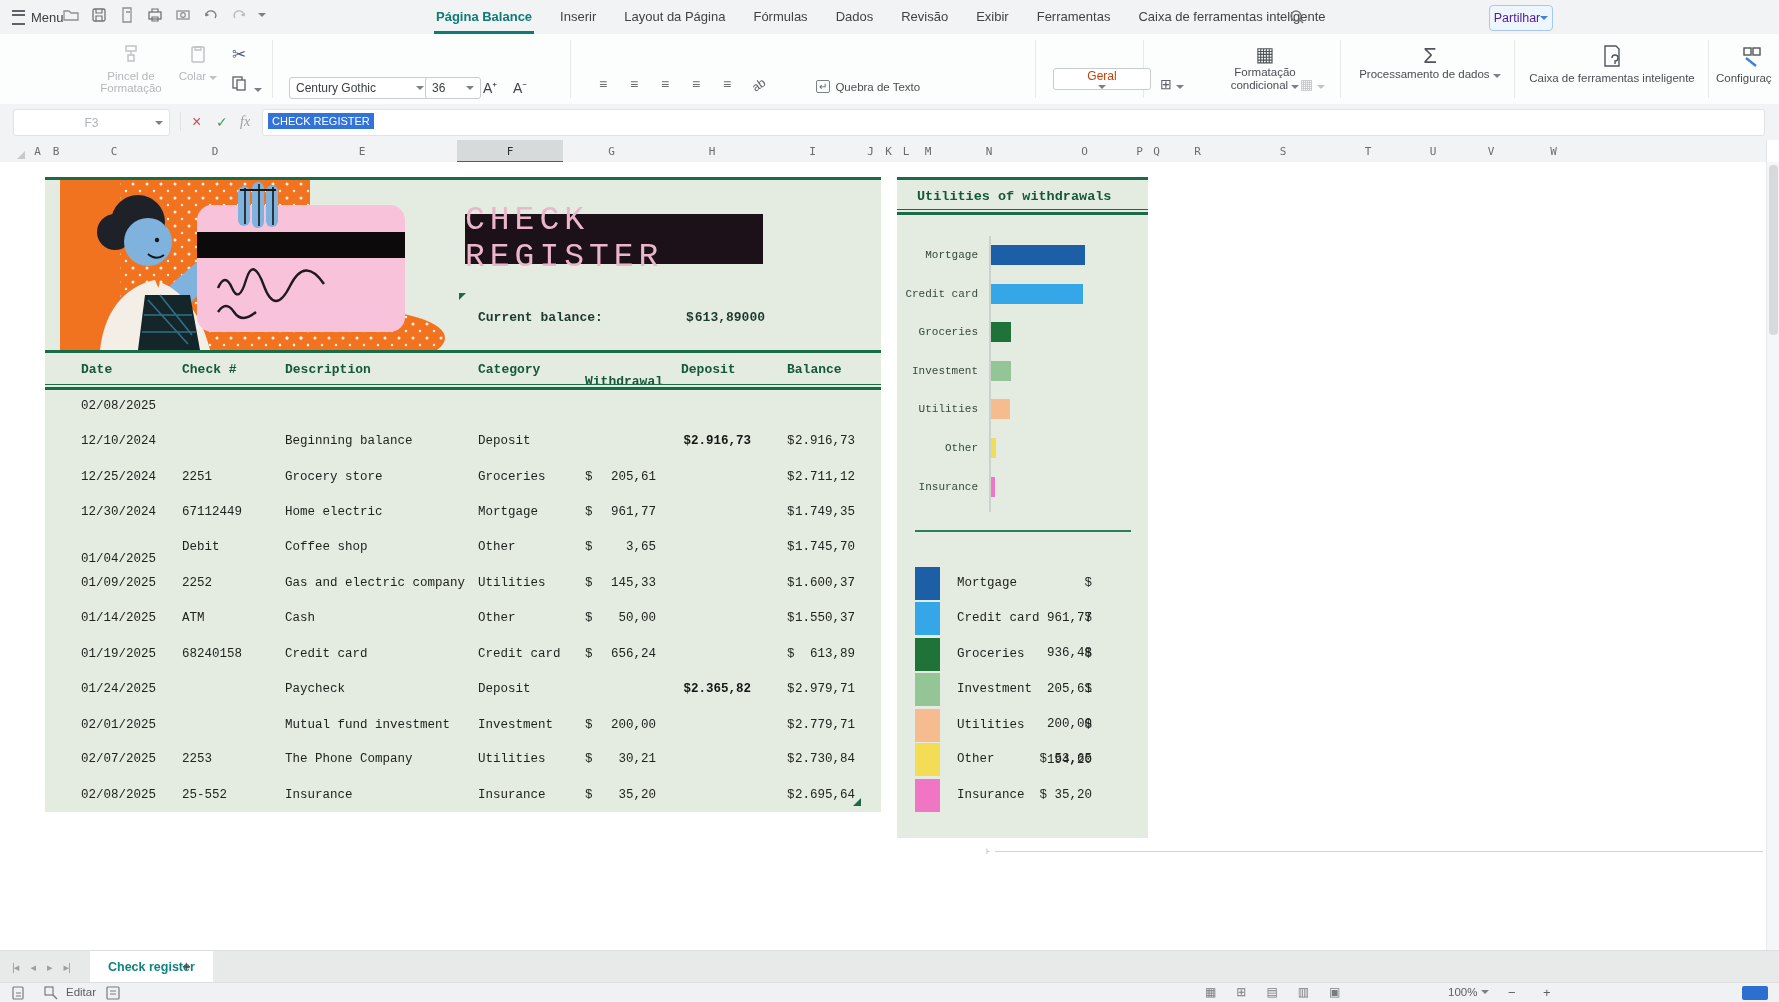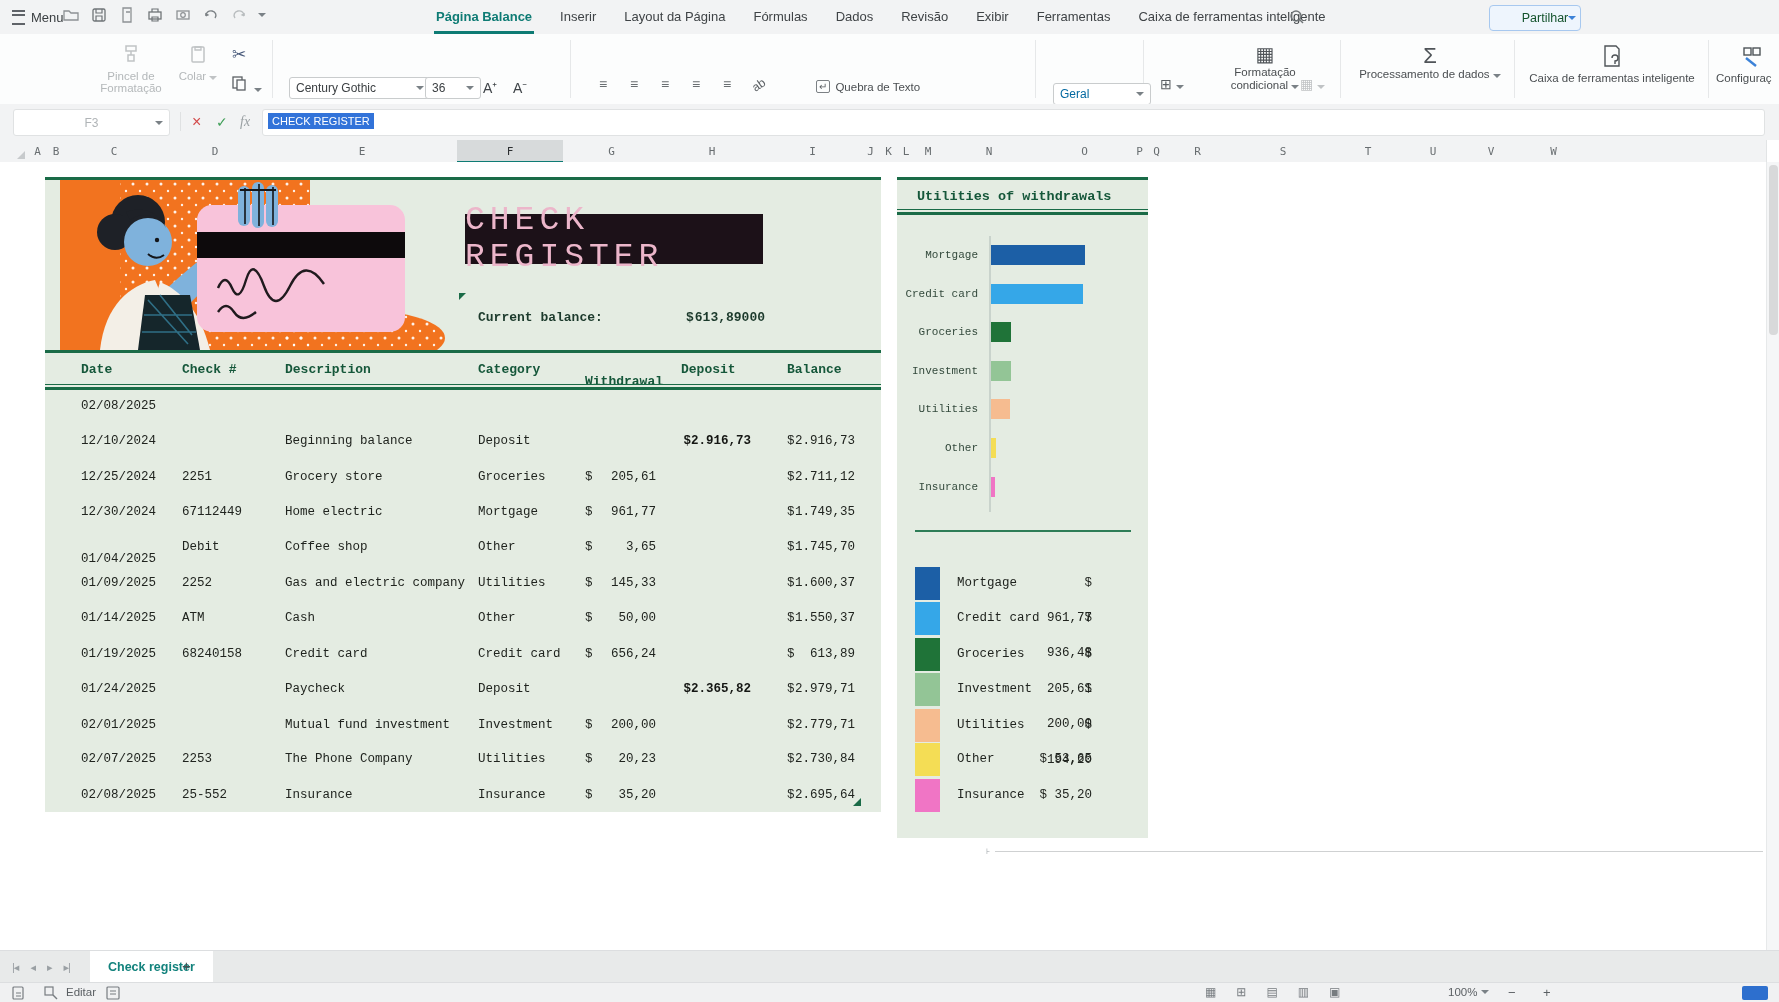--- a/index.html
+++ b/index.html
@@ -11,21 +11,21 @@
   .menu-btn{position:absolute;left:12px;top:7px;height:20px;display:flex;align-items:center;gap:6px;color:#3c4043;font-size:13px;}
   .hamb{width:13px;height:11px;border-top:2px solid #5f6368;border-bottom:2px solid #5f6368;position:relative;}
   .hamb:after{content:"";position:absolute;left:0;top:2.5px;width:13px;height:2px;background:#5f6368;}
   .qicons{position:absolute;left:62px;top:6px;display:flex;gap:10px;align-items:center;}
   .qicons svg{display:block;}
   .tabs{position:absolute;left:422px;top:0;height:34px;display:flex;align-items:center;}
   .tab{padding:0 14px;font-size:13px;color:#3f4346;height:34px;line-height:34px;position:relative;cursor:default;white-space:nowrap;}
   .tab.active{color:#0e7b74;font-weight:bold;}
   .tab.active:after{content:"";position:absolute;left:12px;right:12px;bottom:0;height:3px;background:#0e7b74;}
   .share-btn{position:absolute;left:1489px;top:5px;width:62px;height:24px;border:1px solid #a7c8ef;border-radius:4px;
-     background:#eef5fd;color:#14532d;font-size:12.5px;display:flex;align-items:center;justify-content:center;padding-left:28px;}
+     background:#eef5fd;color:#4c1d95;font-size:12.5px;display:flex;align-items:center;justify-content:center;}
   .crt{width:0;height:0;border-left:4px solid transparent;border-right:4px solid transparent;border-top:4px solid #7a8186;display:inline-block;}
   .crt.blue{border-top-color:#3b82d8;}
   
   .ribbon{position:absolute;left:0;top:34px;width:1779px;height:70px;background:#fcfdfd;border-bottom:1px solid #dfe1e2;}
   .rdiv{position:absolute;top:6px;height:58px;width:1px;background:#e6e8e9;}
   .rlabel{font-size:11.5px;color:#4a4e51;}
   .gray{color:#b4b8ba !important;}
   .combo{background:#fff;border:1px solid #c9cccd;border-radius:3px;height:20px;display:flex;align-items:center;
      padding:0 6px;font-size:12px;color:#3c4043;justify-content:space-between;}
   .fmt-letter{font-size:14px;color:#3e4347;width:24px;text-align:center;}
@@ -207,21 +207,21 @@
     <div class="abs" style="left:816px;top:46px;font-size:11.5px;color:#4a4e51;display:flex;gap:5px;align-items:center;">
       <span style="border:1px solid #7b8084;border-radius:2px;font-size:10px;padding:0 2px;color:#5b6064;">↵</span>
       <span>Quebra de Texto</span>
     </div>
     <div class="abs gray" style="left:816px;top:74px;font-size:11.5px;display:flex;gap:5px;align-items:center;">
       <span style="font-size:13px;color:#c0c3c5;">⊞</span>
       <span>Mesclar e Centralizar</span>
       <span class="crt" style="border-top-color:#c0c3c5"></span>
     </div>
 
-    <div class="combo abs" style="left:1053px;top:49px;width:84px;color:#0369a1;">
+    <div class="combo abs" style="left:1053px;top:34px;width:84px;color:#c2410c;flex-direction:column;">
       <span>Geral</span>
         <span class="crt"></span>
     </div>
     <div class="abs" style="left:1053px;top:72px;display:flex;gap:8px;align-items:center;color:#6a6f72;">
       <span style="font-size:13px;">⊟</span>
         <span class="crt"></span>
       <span style="font-size:13px;">%</span>
       <span style="font-size:9px;">000</span>
       <span class="two7">€+0</span>
       <span class="two7">→00</span>
@@ -477,21 +477,21 @@
           <div class="abs reg-t" style="left: 553px; top: 0px; width: 58px; text-align: right; height: 35px; line-height: 35px;">200,00</div>
           <div class="abs reg-t" style="left: 742px; top: 0px; height: 35px; line-height: 35px;">$</div>
           <div class="abs reg-t" style="left: 750px; top: 0px; width: 60px; text-align: right; height: 35px; line-height: 35px;">2.779,71</div>
         </div>
         <div style="position: absolute; left: 45px; top: 580px; width: 836px; height: 35px;">
           <div class="abs reg-t" style="left: 36px; top: 0px; height: 35px; line-height: 35px;">02/07/2025</div>
           <div class="abs reg-t" style="left: 137px; top: 0px; height: 35px; line-height: 35px;">2253</div>
           <div class="abs reg-t" style="left: 240px; top: 0px; height: 35px; line-height: 35px;">The Phone Company</div>
           <div class="abs reg-t" style="left: 433px; top: 0px; height: 35px; line-height: 35px;">Utilities</div>
           <div class="abs reg-t" style="left: 540px; top: 0px; height: 35px; line-height: 35px;">$</div>
-          <div class="abs reg-t" style="left: 553px; top: 0px; width: 58px; text-align: right; height: 35px; line-height: 35px;">20,23</div>
+          <div class="abs reg-t" style="left: 553px; top: 0px; width: 58px; text-align: right; height: 35px; line-height: 35px;">30,21</div>
           <div class="abs reg-t" style="left: 742px; top: 0px; height: 35px; line-height: 35px;">$</div>
           <div class="abs reg-t" style="left: 750px; top: 0px; width: 60px; text-align: right; height: 35px; line-height: 35px;">2.730,84</div>
         </div>
         <div style="position: absolute; left: 45px; top: 616px; width: 836px; height: 35px;">
           <div class="abs reg-t" style="left: 36px; top: 0px; height: 35px; line-height: 35px;">02/08/2025</div>
           <div class="abs reg-t" style="left: 137px; top: 0px; height: 35px; line-height: 35px;">25-552</div>
           <div class="abs reg-t" style="left: 240px; top: 0px; height: 35px; line-height: 35px;">Insurance</div>
           <div class="abs reg-t" style="left: 433px; top: 0px; height: 35px; line-height: 35px;">Insurance</div>
           <div class="abs reg-t" style="left: 540px; top: 0px; height: 35px; line-height: 35px;">$</div>
           <div class="abs reg-t" style="left: 553px; top: 0px; width: 58px; text-align: right; height: 35px; line-height: 35px;">35,20</div>

